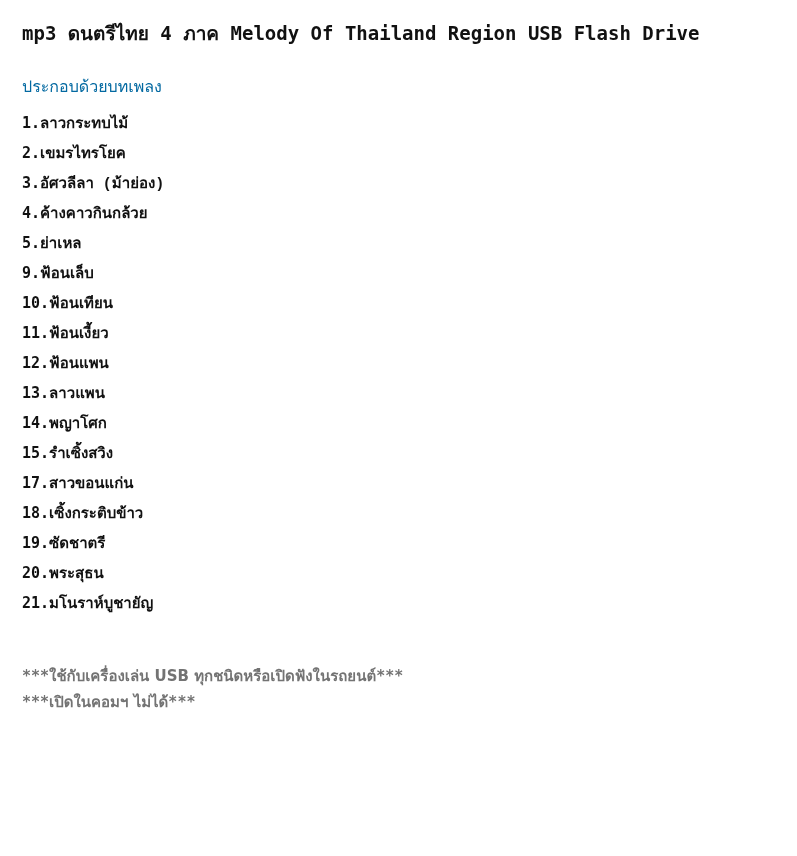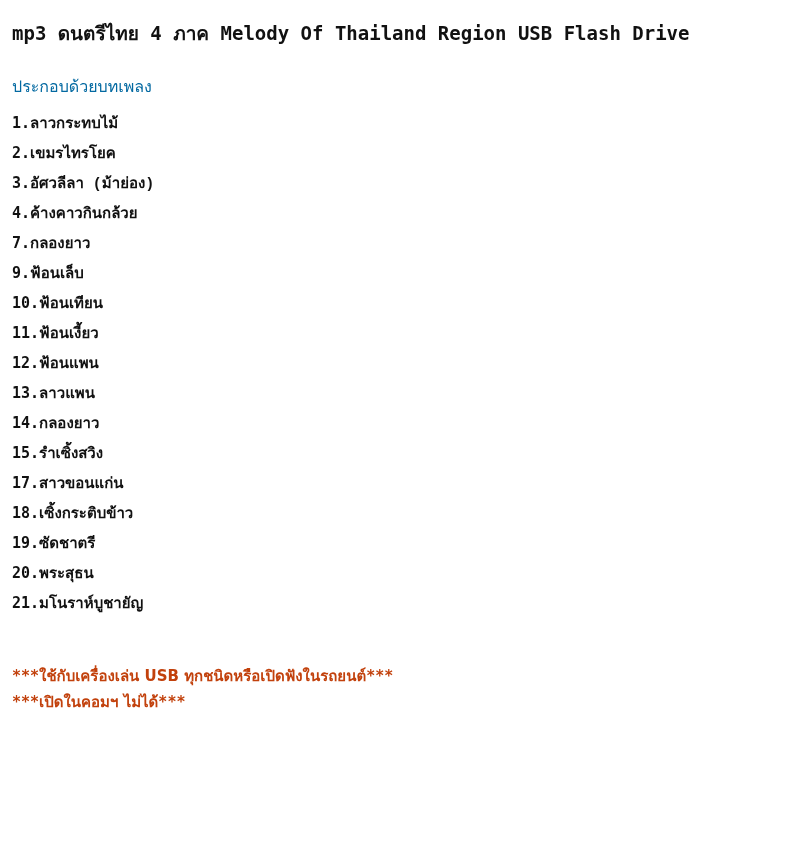--- a/index.html
+++ b/index.html
@@ -8,21 +8,21 @@
     background: #ffffff;
   }
   body {
     width: 797px;
     height: 856px;
     font-family: "DejaVu Sans Mono", "Liberation Mono", monospace;
     color: #1a1a1a;
     overflow: hidden;
   }
   .page {
-    padding: 18px 12px 12px 12px;
+    padding: 18px 12px 12px 22px;
     box-sizing: border-box;
   }
   .title {
     font-family: "DejaVu Sans Mono", "Liberation Mono", monospace;
     font-size: 19px;
     font-weight: 700;
     letter-spacing: 0px;
     color: #111111;
     margin: 0 0 26px 0;
     white-space: nowrap;
@@ -54,21 +54,21 @@
     font-weight: 700;
   }
   .spacer {
     height: 44px;
   }
   .note {
     font-family: "DejaVu Sans Mono", "Liberation Mono", monospace;
     font-size: 15px;
     font-weight: 700;
     line-height: 26px;
-    color: #c2410c;
+    color: #737373;
     white-space: nowrap;
   }
   .note .thai {
     font-family: "DejaVu Sans", "Liberation Sans", sans-serif;
     font-weight: 700;
   }
 </style>
 </head>
 <body>
 
@@ -76,27 +76,27 @@
 
   <div class="title">mp3 ดนตรีไทย 4 ภาค Melody Of Thailand Region USB Flash Drive</div>
 
   <div class="intro">ประกอบด้วยบทเพลง</div>
 
   <ul class="track-list">
     <li class="track"><span class="num">1.</span><span class="name">ลาวกระทบไม้</span></li>
     <li class="track"><span class="num">2.</span><span class="name">เขมรไทรโยค</span></li>
     <li class="track"><span class="num">3.</span><span class="name">อัศวลีลา (ม้าย่อง)</span></li>
     <li class="track"><span class="num">4.</span><span class="name">ค้างคาวกินกล้วย</span></li>
-    <li class="track"><span class="num">7.</span><span class="name">กลองยาว</span></li>
+    <li class="track"><span class="num">5.</span><span class="name">ย่าเหล</span></li>
     <li class="track"><span class="num">9.</span><span class="name">ฟ้อนเล็บ</span></li>
     <li class="track"><span class="num">10.</span><span class="name">ฟ้อนเทียน</span></li>
     <li class="track"><span class="num">11.</span><span class="name">ฟ้อนเงี้ยว</span></li>
     <li class="track"><span class="num">12.</span><span class="name">ฟ้อนแพน</span></li>
     <li class="track"><span class="num">13.</span><span class="name">ลาวแพน</span></li>
-    <li class="track"><span class="num">14.</span><span class="name">กลองยาว</span></li>
+    <li class="track"><span class="num">14.</span><span class="name">พญาโศก</span></li>
     <li class="track"><span class="num">15.</span><span class="name">รำเซิ้งสวิง</span></li>
     <li class="track"><span class="num">17.</span><span class="name">สาวขอนแก่น</span></li>
     <li class="track"><span class="num">18.</span><span class="name">เซิ้งกระติบข้าว</span></li>
     <li class="track"><span class="num">19.</span><span class="name">ซัดชาตรี</span></li>
     <li class="track"><span class="num">20.</span><span class="name">พระสุธน</span></li>
     <li class="track"><span class="num">21.</span><span class="name">มโนราห์บูชายัญ</span></li>
   </ul>
 
   <div class="spacer"></div>
 

